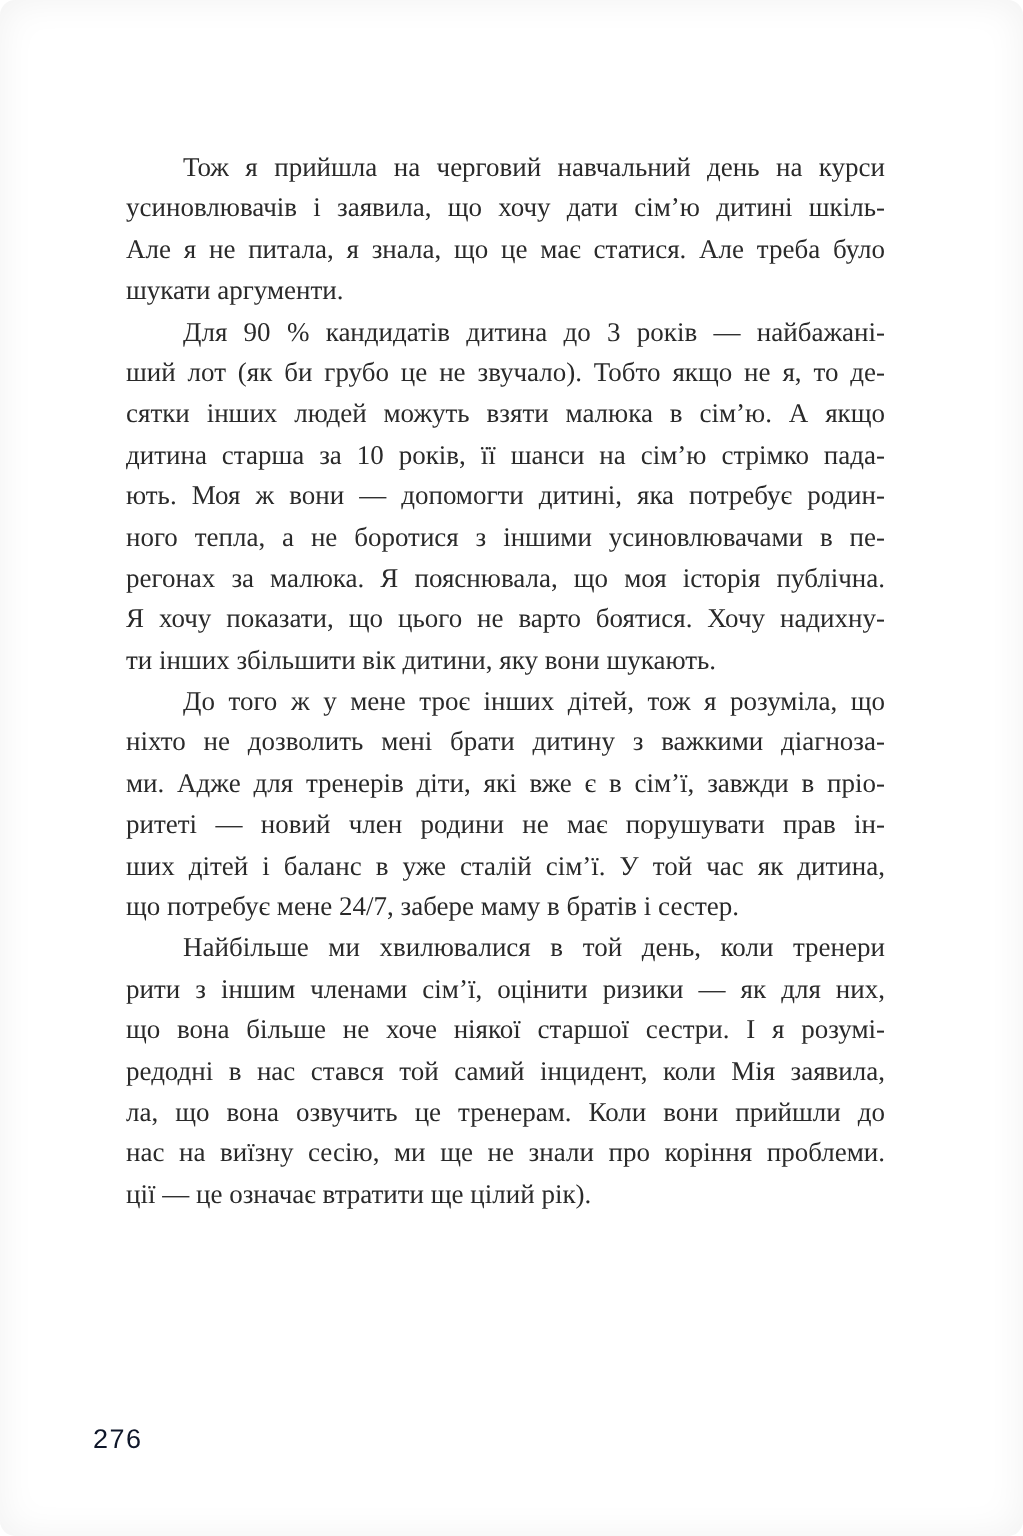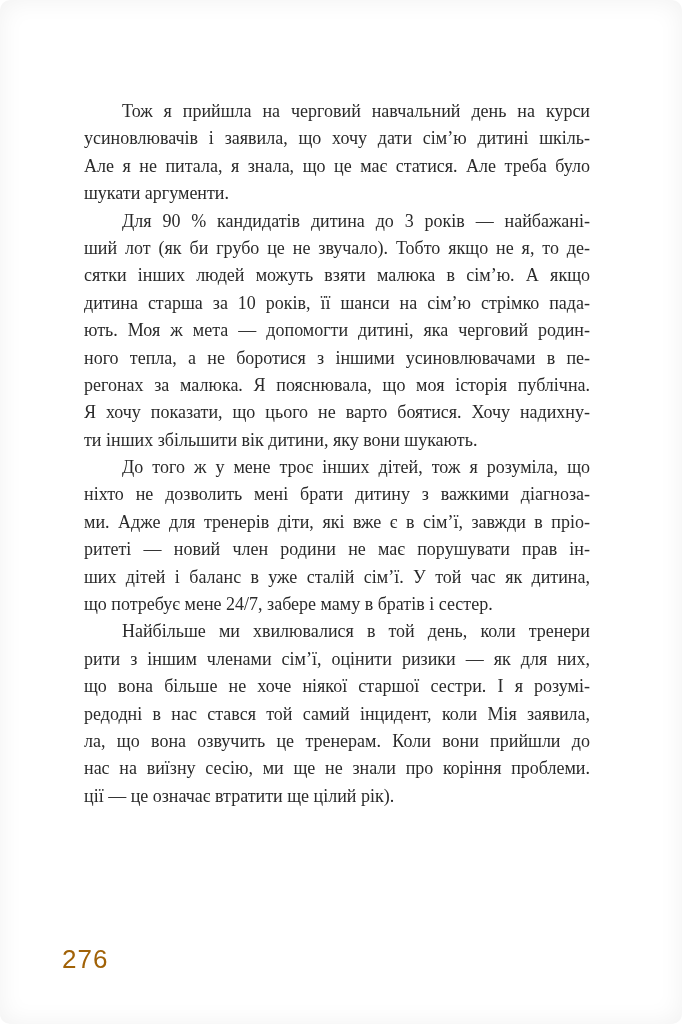--- a/index.html
+++ b/index.html
@@ -44,43 +44,43 @@
     text-indent: 38px;
   }
   .line.last {
     text-align-last: left;
   }
   .page-number {
     position: absolute;
     left: 62px;
     top: 944px;
     font-family: "Liberation Sans", sans-serif;
-    font-size: 26px;
+    font-size: 18px;
     line-height: 30px;
     letter-spacing: 1px;
-    color: #a16207;
+    color: #0f172a;
   }
 </style>
 </head>
 <body>
 
 <main>
   <section class="text-block">
       <div class="paragraph">
         <div class="line first">Тож я прийшла на черговий навчальний день на курси</div>
         <div class="line">усиновлювачів і заявила, що хочу дати сім’ю дитині шкіль-</div>
         <div class="line">Але я не питала, я знала, що це має статися. Але треба було</div>
         <div class="line last">шукати аргументи.</div>
       </div>
       <div class="paragraph">
         <div class="line first">Для 90 % кандидатів дитина до 3 років — найбажані-</div>
         <div class="line">ший лот (як би грубо це не звучало). Тобто якщо не я, то де-</div>
         <div class="line">сятки інших людей можуть взяти малюка в сім’ю. А якщо</div>
         <div class="line">дитина старша за 10 років, її шанси на сім’ю стрімко пада-</div>
-        <div class="line">ють. Моя ж мета — допомогти дитині, яка черговий родин-</div>
+        <div class="line">ють. Моя ж вони — допомогти дитині, яка потребує родин-</div>
         <div class="line">ного тепла, а не боротися з іншими усиновлювачами в пе-</div>
         <div class="line">регонах за малюка. Я пояснювала, що моя історія публічна.</div>
         <div class="line">Я хочу показати, що цього не варто боятися. Хочу надихну-</div>
         <div class="line last">ти інших збільшити вік дитини, яку вони шукають.</div>
       </div>
       <div class="paragraph">
         <div class="line first">До того ж у мене троє інших дітей, тож я розуміла, що</div>
         <div class="line">ніхто не дозволить мені брати дитину з важкими діагноза-</div>
         <div class="line">ми. Адже для тренерів діти, які вже є в сім’ї, завжди в пріо-</div>
         <div class="line">ритеті — новий член родини не має порушувати прав ін-</div>

